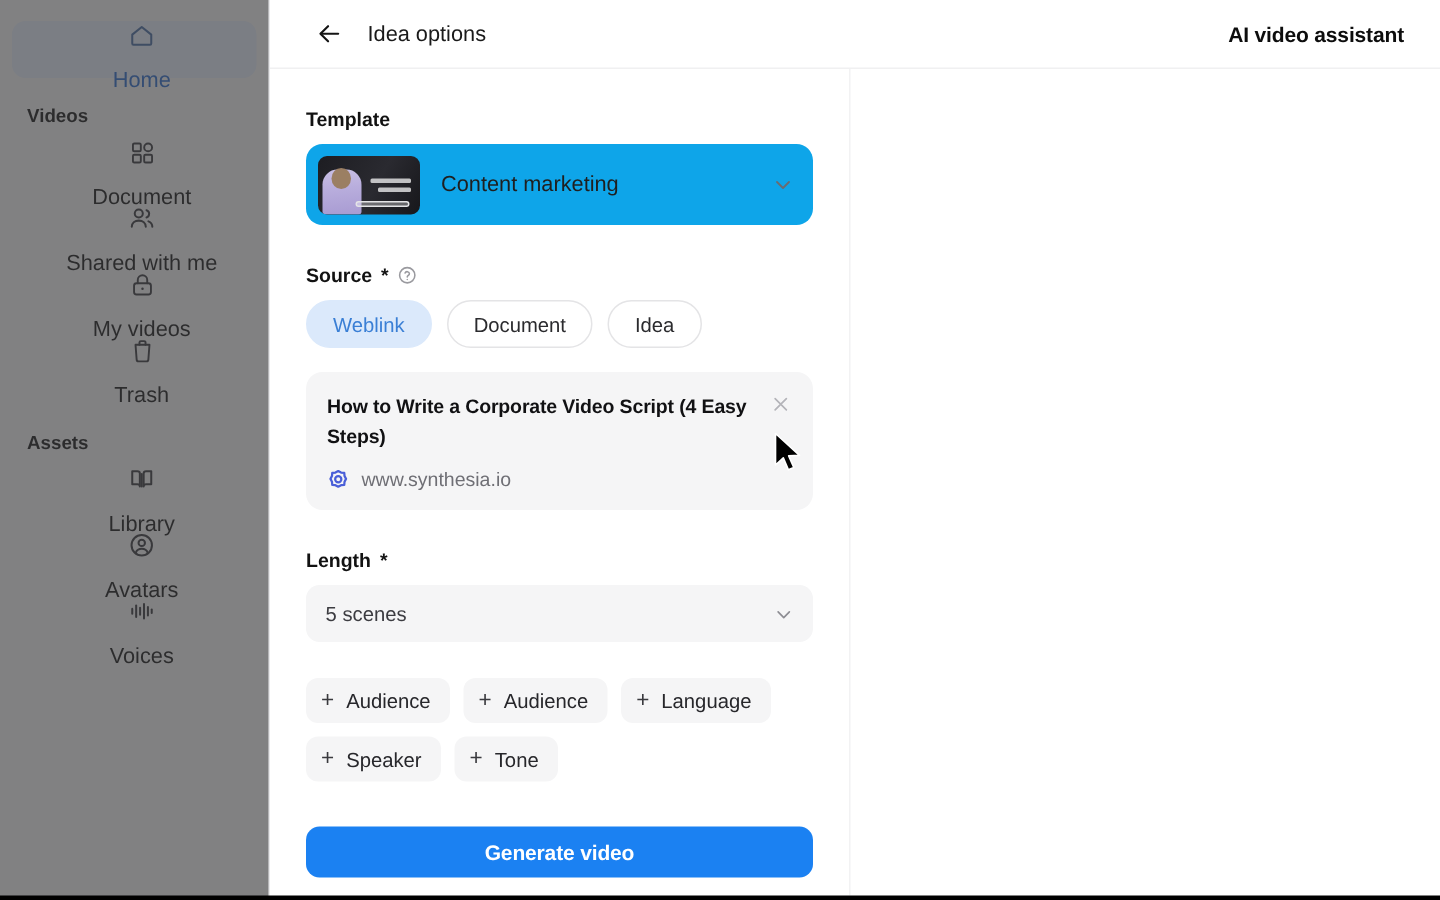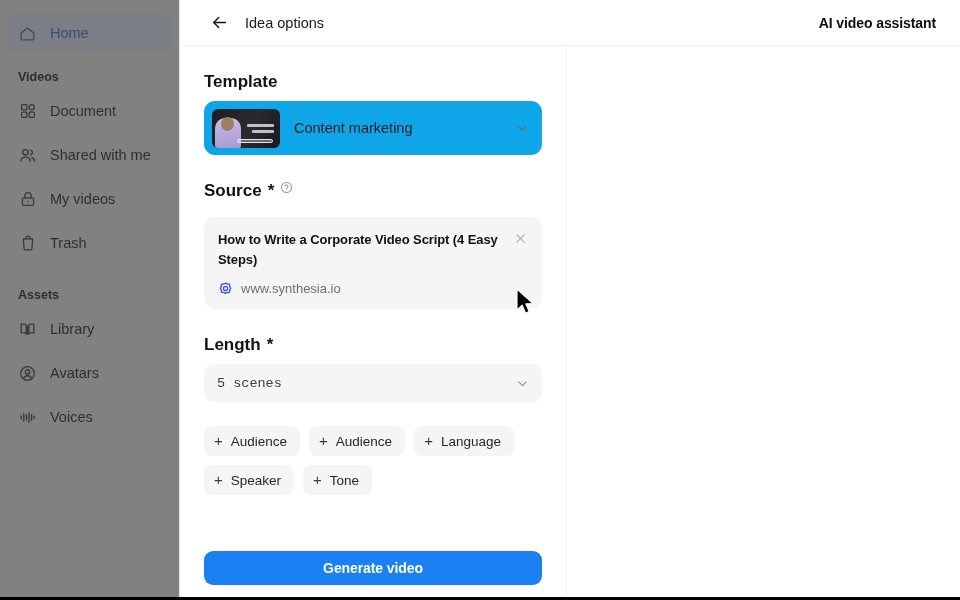--- a/index.html
+++ b/index.html
@@ -18,21 +18,21 @@
     background: #f7f7f8;
     border-right: 1px solid #e8e8ea;
     padding-top: 14px;
     overflow: hidden;
   }
   .side-item {
     display: flex; align-items: center; gap: 13px;
     height: 38px; margin: 0 8px 6px 8px;
     padding-left: 10px;
     border-radius: 9px;
-    color: #1a1a1a; font-size: 14.5px;
+    color: #1a1a1a; font-size: 14.5px; flex-direction: column;
   }
   .side-item.active { background: #e6eefb; color: #2f6fd0; }
   .side-icon { width: 19px; height: 19px; display: flex; align-items: center; justify-content: center; flex: 0 0 19px; }
   .side-icon svg { display: block; }
   .side-group {
     font-size: 12.5px; font-weight: bold; color: #1a1a1a;
     padding: 0 0 0 18px; margin-top: 16px; margin-bottom: 8px;
   }
   .grp-videos { margin-top: 18px; }
   .grp-assets { margin-top: 26px; }
@@ -76,23 +76,23 @@
   .form-col {
     width: 387px;
     height: 551px;
     border-right: 1px solid #f2f2f3;
     position: relative;
     padding: 0 24px;
   }
   .preview-col { flex: 1; background: #ffffff; }
 
   .field-label {
-    font-size: 17px; font-weight: bold; color: #121212;
+    font-size: 13px; font-weight: bold; color: #121212;
     margin-top: 26px; margin-bottom: 9px;
-    display: flex; gap: 6px;
+    display: flex; align-items: center; gap: 6px;
   }
   .req { color: #121212; font-weight: bold; }
   .help-icon {
     width: 13px; height: 13px; display: inline-flex;
     align-items: center; justify-content: center;
     color: #9a9a9f;
   }
 
   
   .template-select {
@@ -170,21 +170,21 @@
   }
 
   
   .length-select {
     height: 38px;
     background: #f5f5f6;
     border-radius: 9px;
     display: flex; align-items: center;
     padding: 0 12px 0 13px;
   }
-  .length-value { font-size: 13.5px; color: #3c3c41; flex: 1; font-family: Liberation Mono, monospace; }
+  .length-value { font-size: 13.5px; color: #3c3c41; flex: 1; }
 
   
   .add-row { display: flex; flex-wrap: wrap; gap: 9px; margin-top: 24px; }
   .add-chip {
     height: 30px; padding: 0 13px 0 10px;
     border-radius: 8px;
     background: #f5f5f6;
     font-size: 13.5px; color: #27272b;
     display: flex; align-items: center; gap: 8px;
   }
@@ -352,20 +352,25 @@
           <span>Source</span>
           <span class="req">*</span>
           <span class="help-icon">
             <svg width="13" height="13" viewBox="0 0 24 24" fill="none" stroke="#9a9a9f" stroke-width="1.9" stroke-linecap="round">
                 <circle cx="12" cy="12" r="9.4"></circle>
                 <path d="M9.3 9.3a2.8 2.8 0 0 1 5.4.9c0 1.9-2.7 2.2-2.7 3.9"></path>
                 <circle cx="12" cy="17.3" r="0.9" fill="#9a9a9f" stroke="none"></circle>
               </svg>
           </span>
         </div>
+        <div class="chip-row">
+          <div class="chip selected">Weblink</div>
+          <div class="chip">Document</div>
+          <div class="chip">Idea</div>
+        </div>
 
         <div class="url-card">
           <div class="url-title">How to Write a Corporate Video Script (4 Easy Steps)</div>
           <div class="url-meta">
             <span class="favicon">
               <svg width="15" height="15" viewBox="0 0 24 24" fill="none" stroke="#4a5fd8" stroke-width="2.4" stroke-linejoin="round">
                   <path d="M12 3.3l3 1.6 3.4.3.3 3.4 1.6 3-1.6 3 -.3 3.4 -3.4.3 -3 1.6 -3-1.6 -3.4-.3 -.3-3.4 -1.6-3 1.6-3 .3-3.4 3.4-.3z"></path>
                   <circle cx="12" cy="12" r="3.3"></circle>
                 </svg>
             </span>

